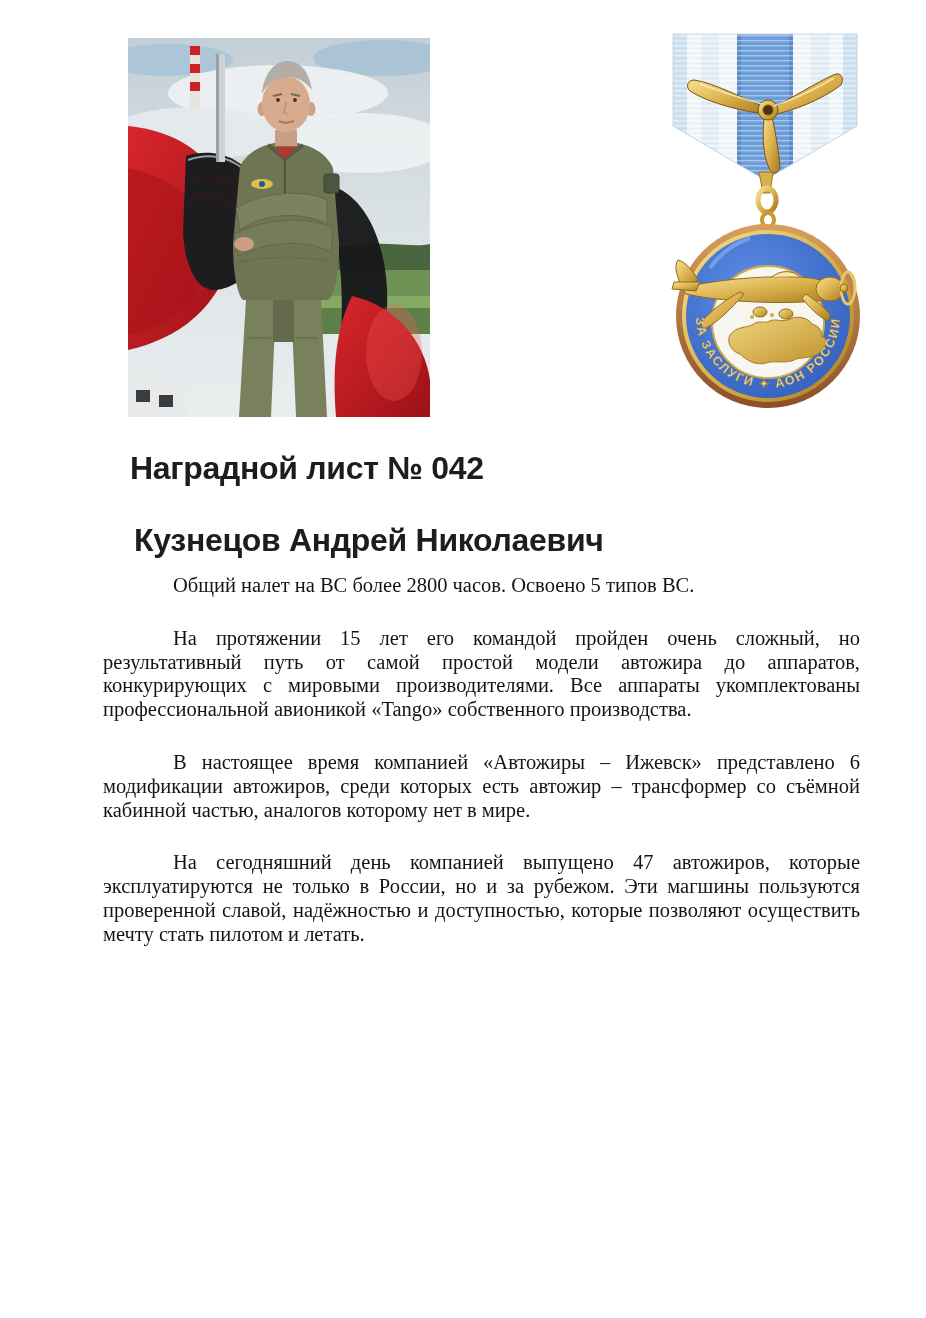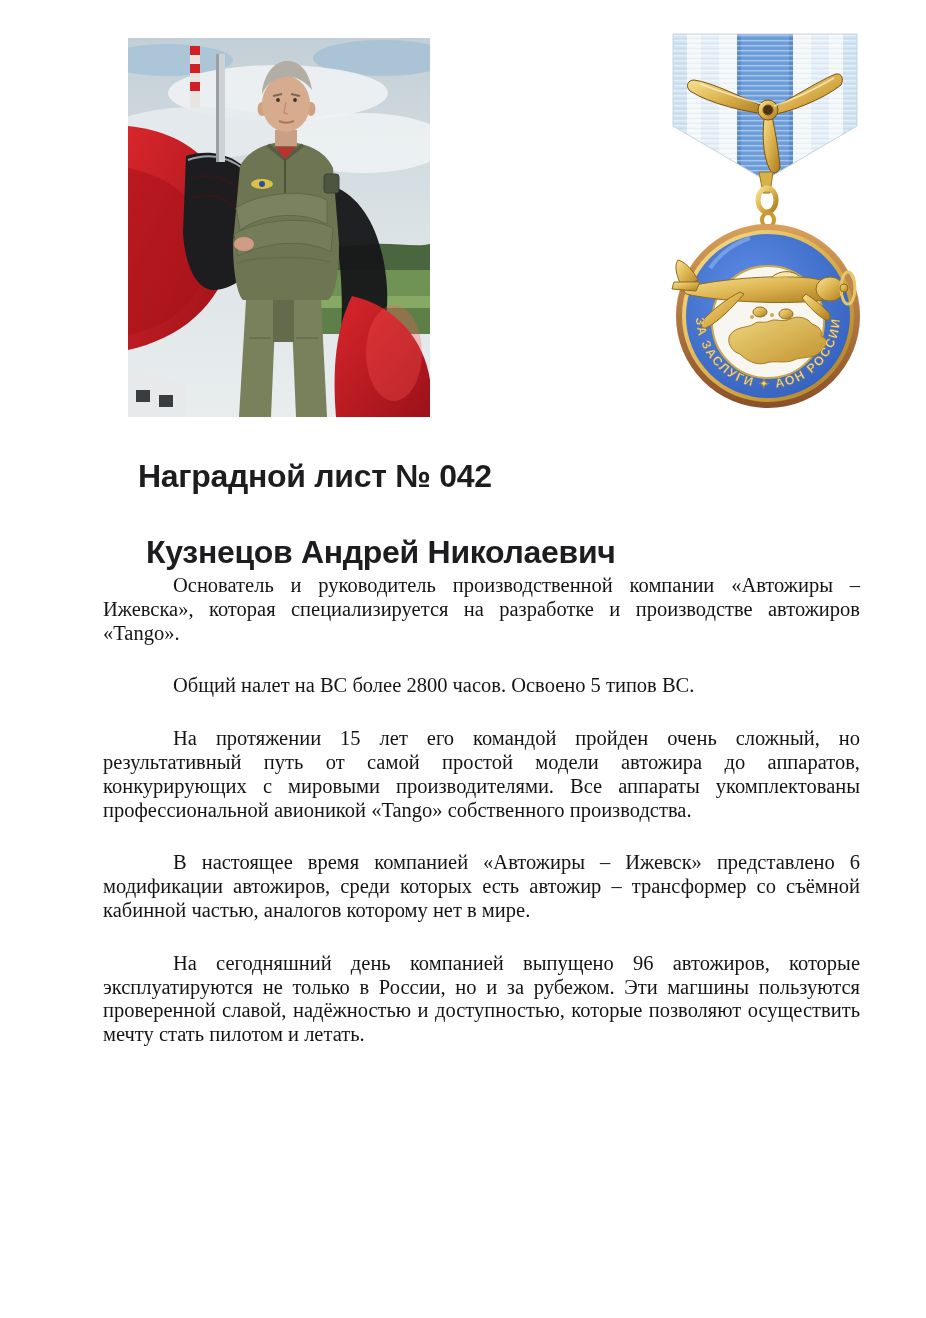--- a/index.html
+++ b/index.html
@@ -15,28 +15,28 @@
     position:absolute; left:128px; top:38px;
     width:302px; height:379px; margin:0;
   }
   .medal-figure {
     position:absolute; left:652px; top:30px;
     width:230px; height:392px; margin:0;
   }
   .photo-figure svg, .medal-figure svg { display:block; width:100%; height:100%; }
   .doc-title {
     position:absolute; left:130px; top:452px;
-    margin:8px;
+    margin:0;
     font-size:32px; font-weight:bold; letter-spacing:-0.3px;
     color:#1d1d1f;
     line-height:1.05;
   }
   .doc-recipient {
     position:absolute; left:130px; top:520px;
-    margin:16px;
+    margin:4px;
     font-size:32px; font-weight:bold; letter-spacing:-0.3px;
     color:#1d1d1f;
     line-height:1.05;
   }
   .doc-body {
     position:absolute; left:103px; top:574px;
     width:757px;
     font-family:"Liberation Serif", serif;
     font-size:20.5px; line-height:23.8px;
     color:#141414;
@@ -226,20 +226,19 @@
           <textPath xlink:href="#ringPath" href="#ringPath" startOffset="50%" text-anchor="middle">ЗА ЗАСЛУГИ ✦ АОН РОССИИ</textPath>
         </text>
       </g>
     </svg>
   </figure>
 
   <h1 class="doc-title">Наградной лист № 042</h1>
   <h2 class="doc-recipient">Кузнецов Андрей Николаевич</h2>
 
   <div class="doc-body">
-    <p>Основатель и руководитель производственной компании «Автожиры – Ижевска», которая специализируется на разработке и производстве автожиров «Tango».</p>
     <p>Общий налет на ВС более 2800 часов. Освоено 5 типов ВС.</p>
     <p>На протяжении 15 лет его командой пройден очень сложный, но результативный путь от самой простой модели автожира до аппаратов, конкурирующих с мировыми производителями. Все аппараты укомплектованы профессиональной авионикой «Tango» собственного производства.</p>
     <p>В настоящее время компанией «Автожиры – Ижевск» представлено 6 модификации автожиров, среди которых есть автожир – трансформер со съёмной кабинной частью, аналогов которому нет в мире.</p>
-    <p>На сегодняшний день компанией выпущено 96 автожиров, которые эксплуатируются не только в России, но и за рубежом. Эти магшины пользуются проверенной славой, надёжностью и доступностью, которые позволяют осуществить мечту стать пилотом и летать.</p>
+    <p>На сегодняшний день компанией выпущено 47 автожиров, которые эксплуатируются не только в России, но и за рубежом. Эти магшины пользуются проверенной славой, надёжностью и доступностью, которые позволяют осуществить мечту стать пилотом и летать.</p>
   </div>
 
 </div>
 
 </body></html>

